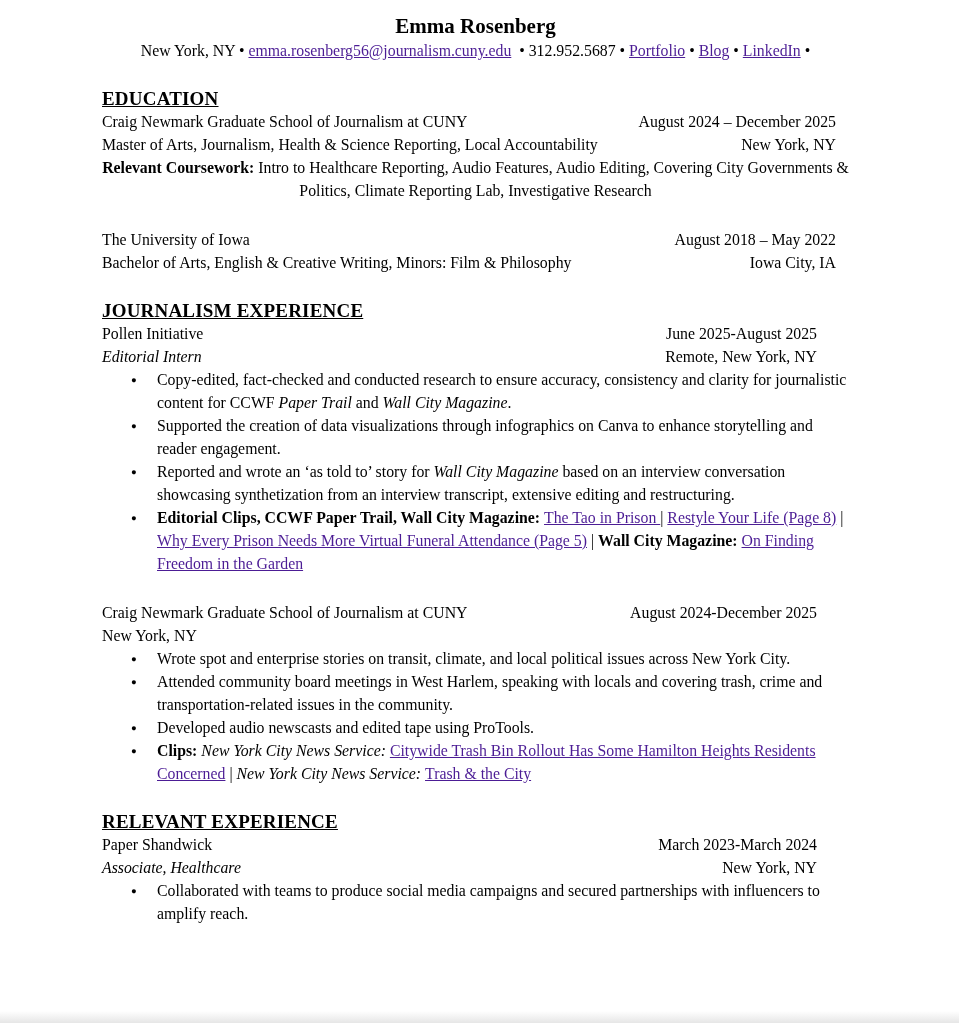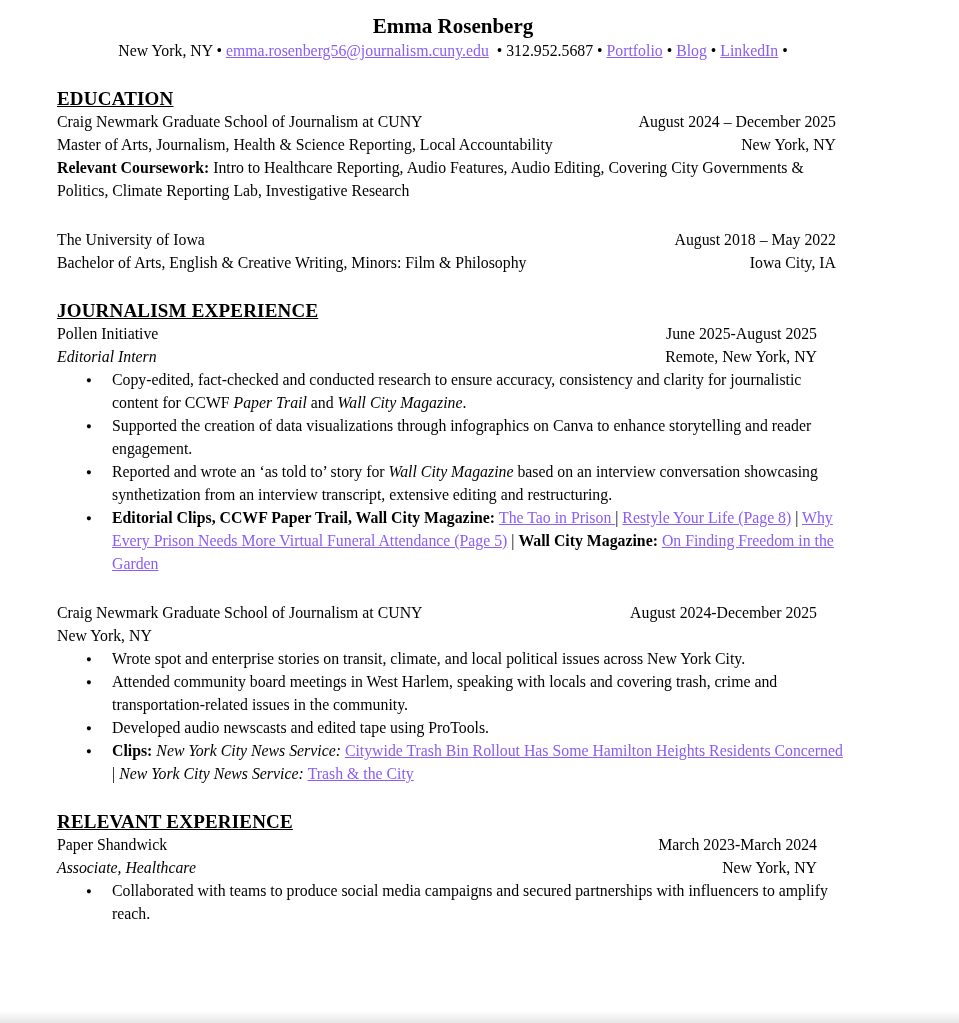--- a/index.html
+++ b/index.html
@@ -2,32 +2,32 @@
 <html><head>
 <meta charset="utf-8">
 <style>
   html,body{margin:0;padding:0;}
   body{
     width:959px;height:1023px;background:#ffffff;color:#000;
     font-family:"Liberation Serif","DejaVu Serif",serif;
     font-size:15.8px;line-height:23px;
     position:relative;overflow:hidden;
   }
-  .page{padding:13px 110px 0 57px;}
+  .page{padding:13px 110px 0 57px;margin-left:45px;}
   h1{font-size:21px;line-height:26px;font-weight:bold;text-align:center;margin:0;}
   .contact{text-align:center;margin:0 0 4px 0;}
-  .lnk{color:#8b5cf6;text-decoration:underline;cursor:pointer;}
+  .lnk{color:#4c1d95;text-decoration:underline;cursor:pointer;}
   section{margin-top:25px;}
   h2{font-size:19px;font-weight:bold;text-decoration:underline;margin:0;line-height:23px;letter-spacing:.2px;}
   .entry + .entry{margin-top:26px;}
   .row{display:flex;justify-content:space-between;}
   .row .left{flex:1 1 auto;}
   .row .right{white-space:nowrap;padding-right:13px;}
   #sections section:nth-child(n+2) .row .right{padding-right:32px;}
-  p.extra{margin:0;}
+  p.extra{margin:0;text-align:center;}
   ul.bullets{margin:0;padding:0;list-style:none;}
   ul.bullets li{position:relative;padding-left:55px;}
   ul.bullets li::before{content:"●";position:absolute;left:29px;top:1px;font-size:9.5px;}
   .s-b{font-weight:bold;}
   .s-i{font-style:italic;}
   .s-bi{font-weight:bold;}
   .bottom-band{position:absolute;left:0;right:0;bottom:0;height:12px;
     background:linear-gradient(to bottom,#ffffff,#e6e6e6);}
 </style>
 </head>

